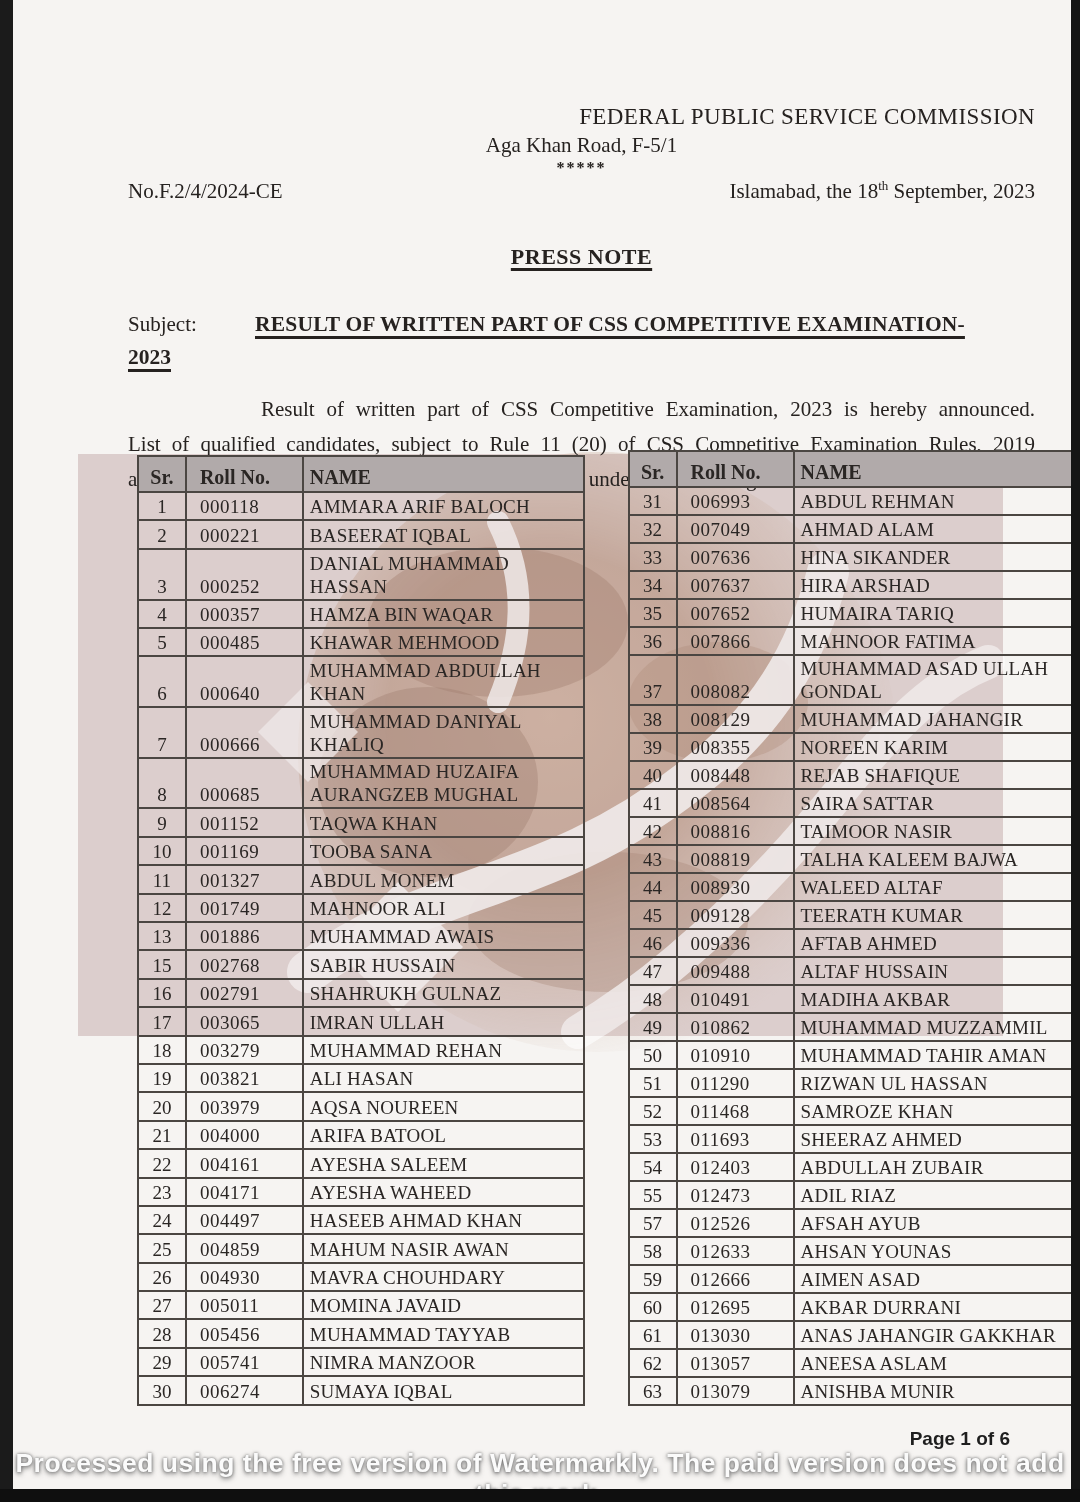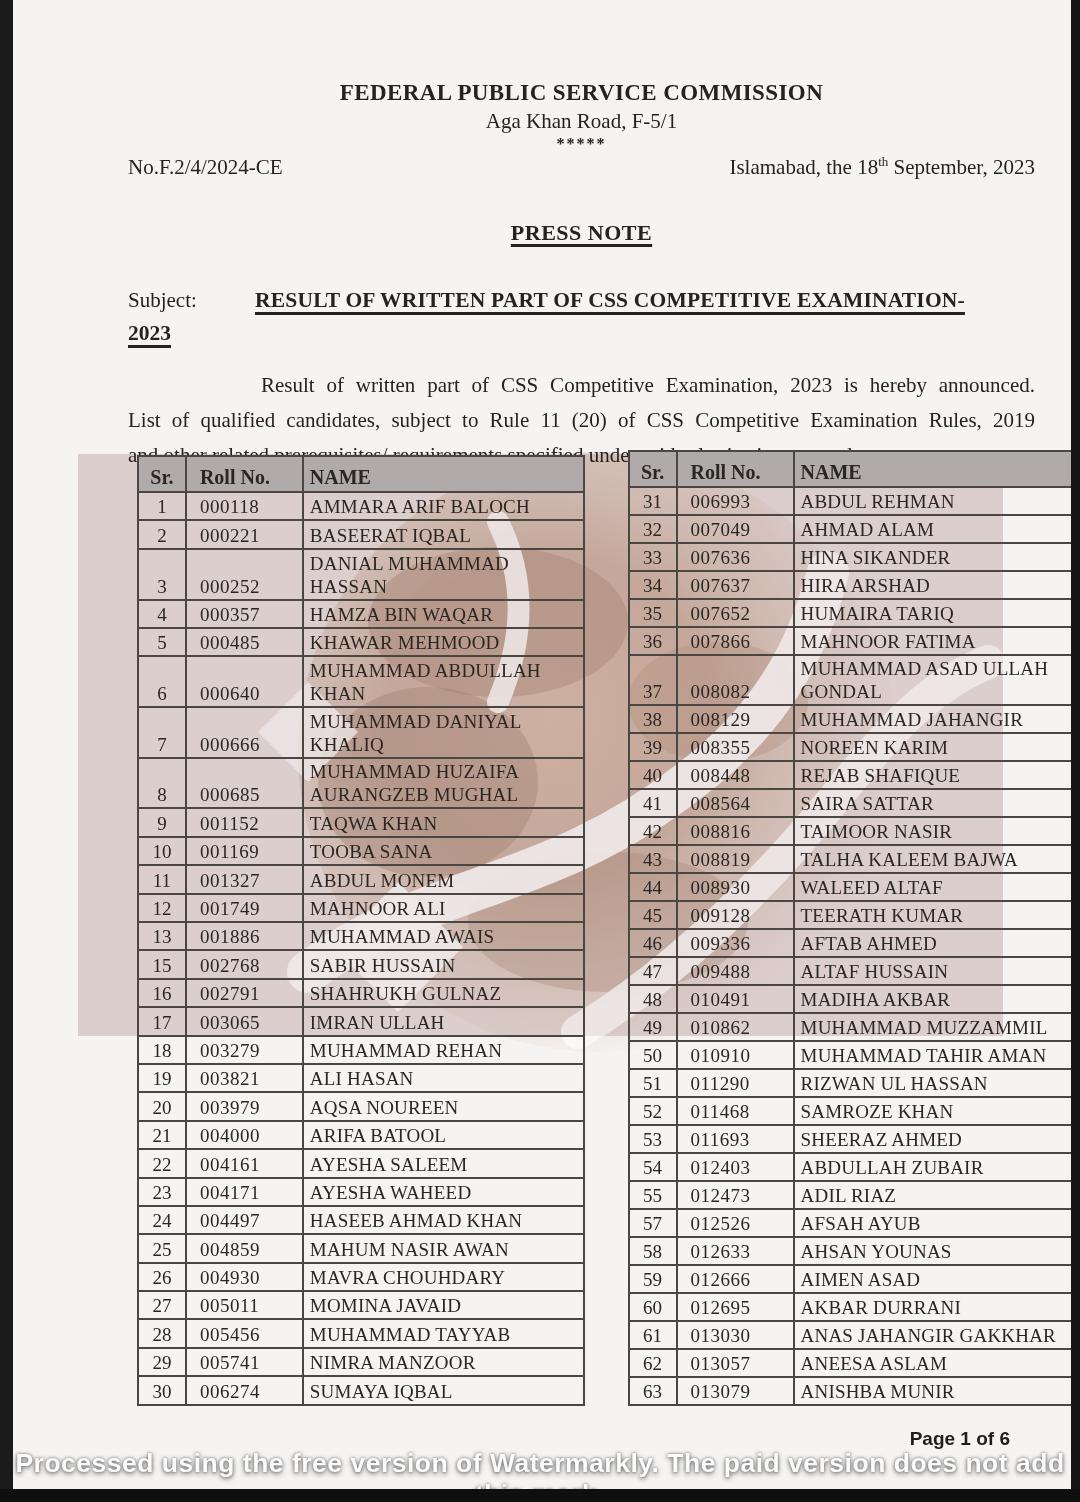--- a/index.html
+++ b/index.html
@@ -16,21 +16,21 @@
   .edge-right{position:absolute;right:0;top:0;width:9px;height:100%;background:#151515;z-index:10;}
   .edge-bottom{position:absolute;left:0;bottom:0;width:100%;height:13px;background:#0f0f0f;z-index:10;}
 
   
   .wm-band{position:absolute;left:78px;top:454px;width:925px;height:582px;
     background:rgba(199,174,174,0.55);z-index:1;}
   .wm-globe{position:absolute;left:248px;top:452px;width:765px;height:608px;z-index:1;opacity:.55;}
 
   
   .content{position:absolute;left:128px;top:0;width:907px;z-index:2;}
-  .org{margin-top:80px;text-align:center;font-weight:bold;font-size:23px;letter-spacing:.4px;}
+  .org{margin-top:104px;text-align:right;font-weight:normal;font-size:23px;letter-spacing:.4px;}
   .addr{text-align:center;font-size:21px;margin-top:3px;}
   .stars{text-align:center;font-size:16px;font-weight:bold;letter-spacing:2px;margin-top:1px;}
   .refrow{display:flex;justify-content:space-between;font-size:21px;margin-top:2px;}
   .dsup{vertical-align:super;font-size:13px;line-height:0;}
   .pressnote{text-align:center;margin-top:40px;font-size:22px;font-weight:bold;
     text-decoration:underline;text-decoration-thickness:2.5px;text-underline-offset:4px;letter-spacing:.5px;}
   .subject{margin-top:42px;font-size:21px;display:flex;}
   .subject-label{width:127px;flex:none;}
   .subject-text{font-weight:bold;font-size:21.5px;
     text-decoration:underline;text-decoration-thickness:2.5px;text-underline-offset:5px;letter-spacing:.2px;text-align:center;}

